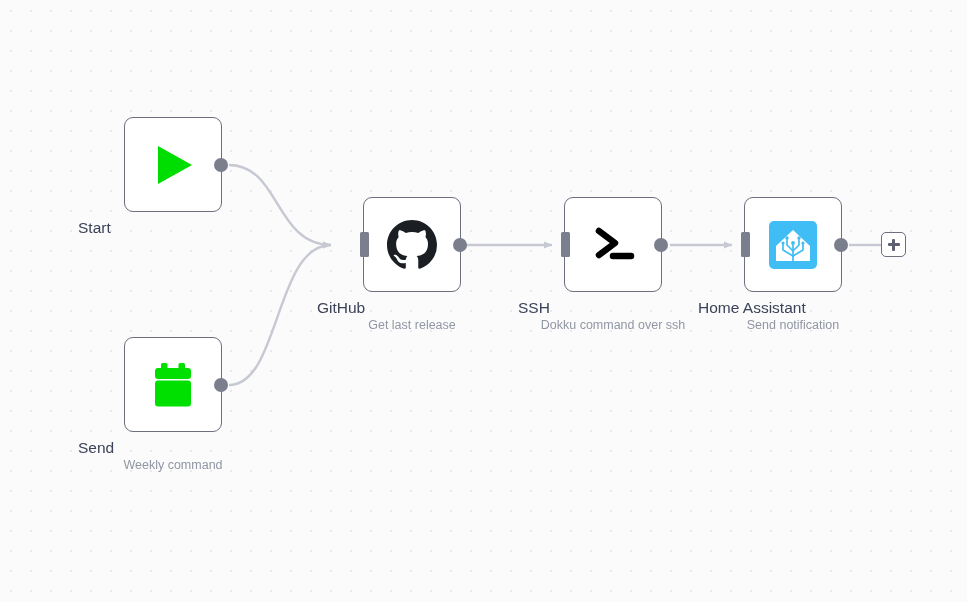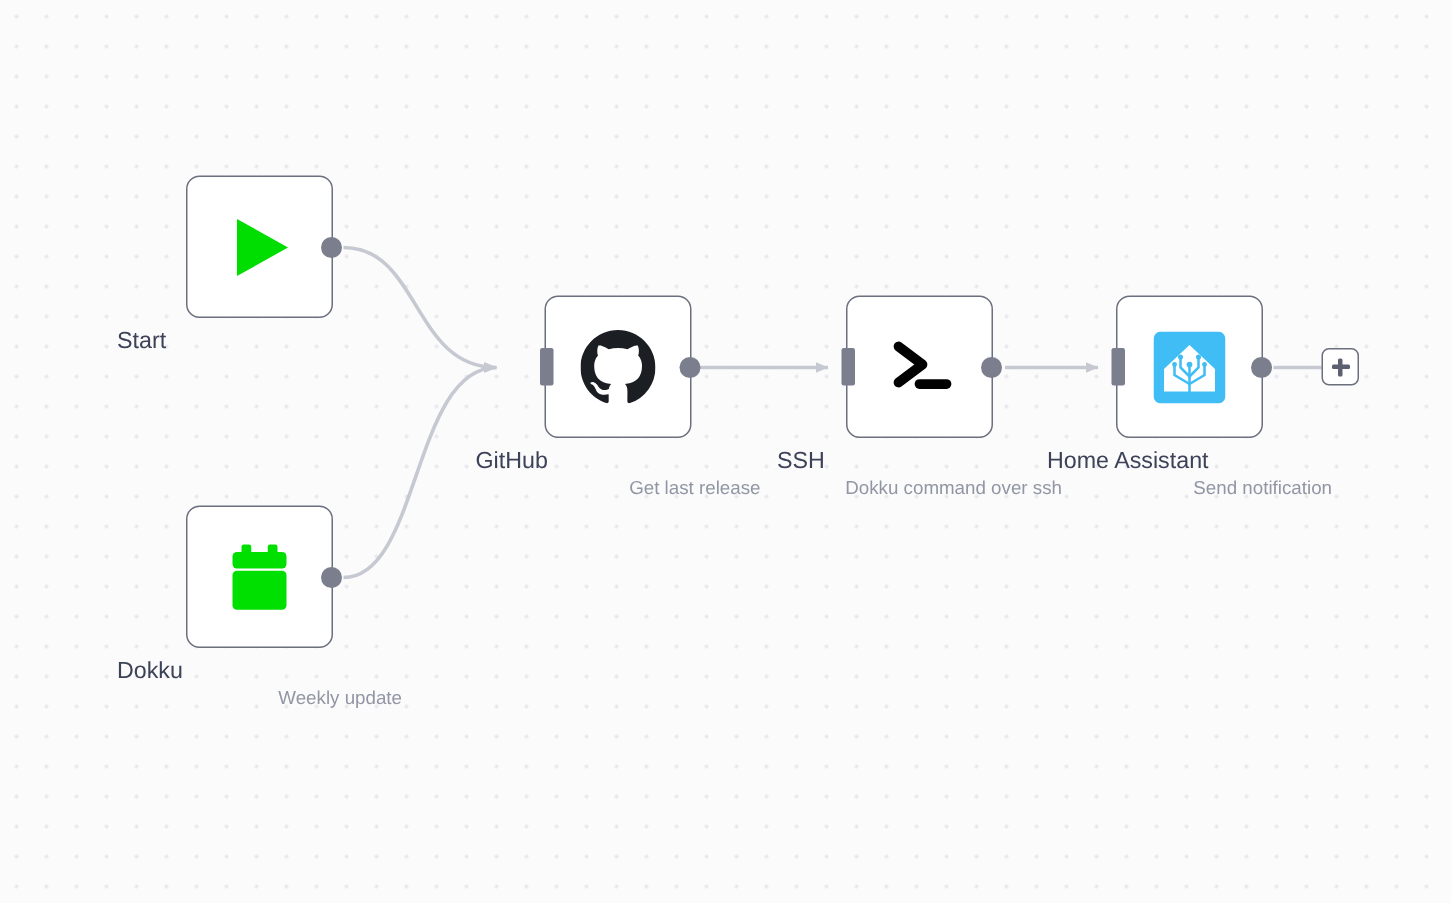--- a/index.html
+++ b/index.html
@@ -64,21 +64,21 @@
     color: #3c4257;
     font-weight: 400;
     line-height: 19px;
     white-space: nowrap;
   }
   .node-sub {
     position: absolute;
     left: -46px;
     top: 120px;
     width: 190px;
-    text-align: right;
+    text-align: center;
     font-size: 12.5px;
     color: #9096a3;
     line-height: 16px;
     white-space: nowrap;
   }
 
   
   .port-out {
     position: absolute;
     width: 14px;
@@ -178,22 +178,22 @@
       <div class="icon-wrap">
         <svg width="54" height="54" viewBox="0 0 54 54">
           <rect x="15" y="5" width="6.5" height="9" rx="1.5" fill="#00e000"></rect>
           <rect x="32.5" y="5" width="6.5" height="9" rx="1.5" fill="#00e000"></rect>
           <rect x="9" y="10" width="36" height="11" rx="3" fill="#00e000"></rect>
           <rect x="9" y="22.5" width="36" height="26" rx="3" fill="#00e000"></rect>
         </svg>
       </div>
       <div class="port-out"></div>
     </div>
-    <div class="node-label">Dokku</div>
-    <div class="node-sub">Weekly update</div>
+    <div class="node-label">Send</div>
+    <div class="node-sub">Weekly command</div>
   </div>
 
   <div class="node" style="left:343px; top:197px;margin-left:20px;">
     <div class="node-box">
       <div class="icon-wrap">
         <svg width="50" height="50" viewBox="0 0 16 16">
           <path fill="#1b1f23" d="M8 0C3.58 0 0 3.58 0 8c0 3.54 2.29 6.53 5.47 7.59.4.07.55-.17.55-.38 0-.19-.01-.82-.01-1.49-2.01.37-2.53-.49-2.69-.94-.09-.23-.48-.94-.82-1.13-.28-.15-.68-.52-.01-.53.63-.01 1.08.58 1.23.82.72 1.21 1.87.87 2.33.66.07-.52.28-.87.51-1.07-1.78-.2-3.64-.89-3.64-3.95 0-.87.31-1.59.82-2.15-.08-.2-.36-1.02.08-2.12 0 0 .67-.21 2.2.82.64-.18 1.32-.27 2-.27.68 0 1.36.09 2 .27 1.53-1.04 2.2-.82 2.2-.82.44 1.1.16 1.92.08 2.12.51.56.82 1.27.82 2.15 0 3.07-1.87 3.75-3.65 3.95.29.25.54.73.54 1.48 0 1.07-.01 1.93-.01 2.2 0 .21.15.46.55.38A8.01 8.01 0 0 0 16 8c0-4.42-3.58-8-8-8z"></path>
         </svg>
       </div>
       <div class="port-in"></div>

